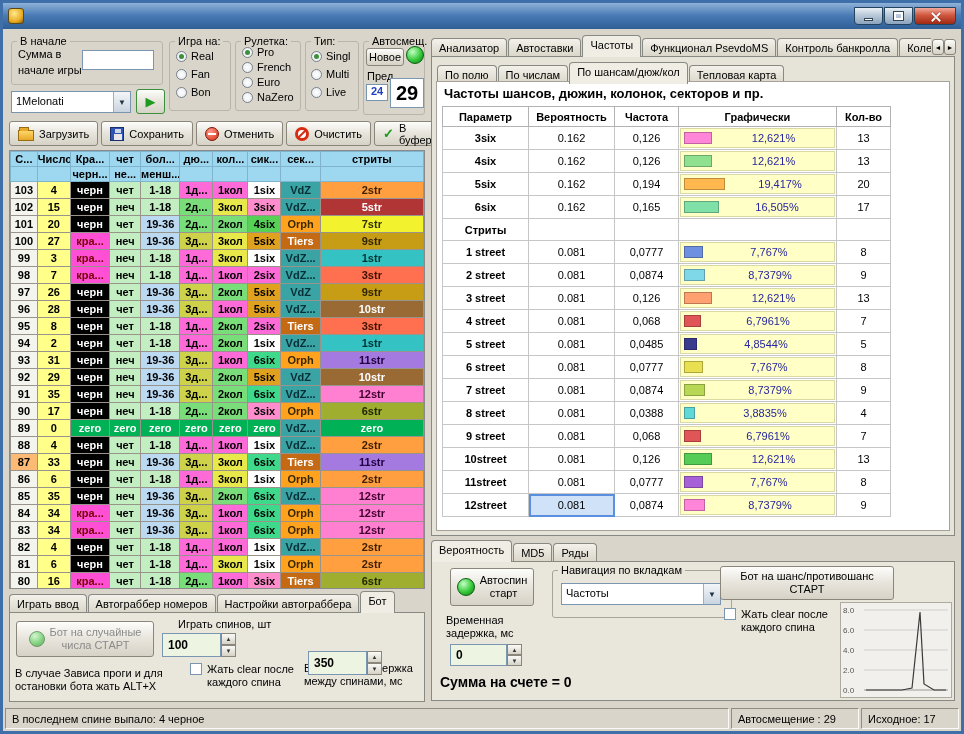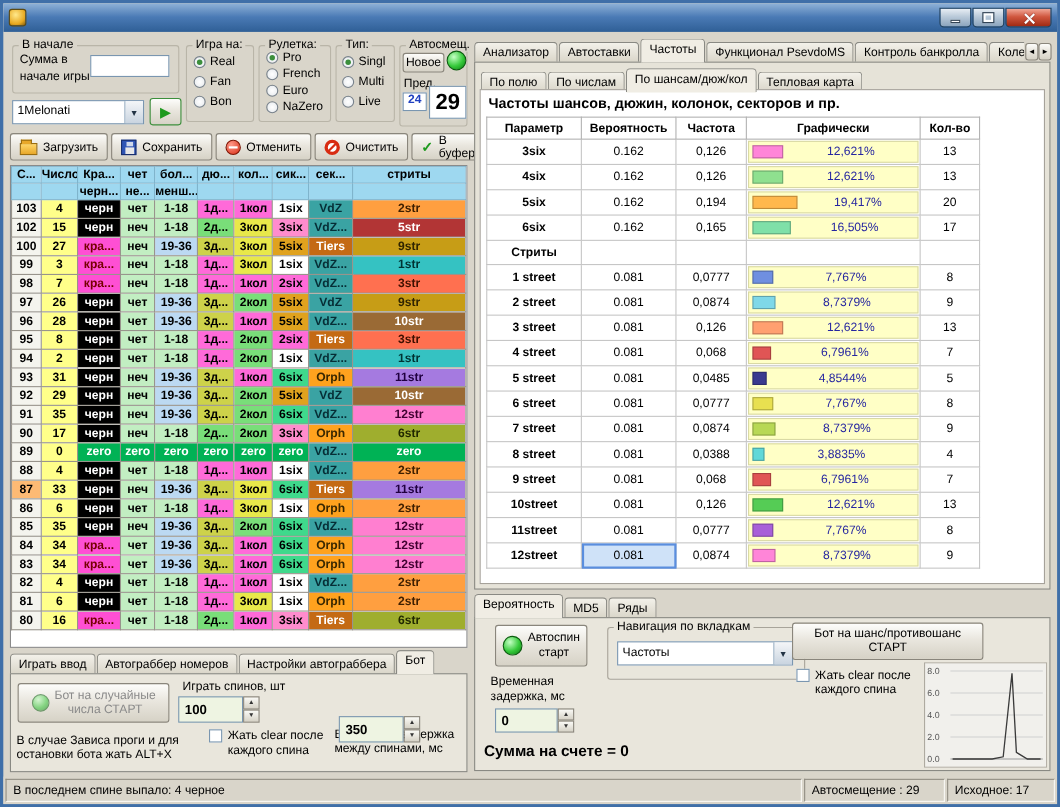--- a/index.html
+++ b/index.html
@@ -301,20 +301,32 @@
             <td style="background: rgb(0, 0, 0); color: rgb(255, 255, 255);">черн</td>
             <td style="background: rgb(194, 238, 194); color: rgb(0, 0, 0);">неч</td>
             <td style="background: rgb(194, 238, 194); color: rgb(0, 0, 0);">1-18</td>
             <td style="background: rgb(121, 222, 121); color: rgb(0, 0, 0);">2д...</td>
             <td style="background: rgb(232, 232, 74); color: rgb(0, 0, 0);">3кол</td>
             <td style="background: rgb(255, 140, 205); color: rgb(0, 0, 0);">3six</td>
             <td style="background: rgb(58, 163, 163); color: rgb(6, 46, 54);">VdZ...</td>
             <td style="background: rgb(178, 53, 53); color: rgb(255, 255, 255);">5str</td>
           </tr>
           <tr>
+            <td style="background: rgb(244, 244, 238); color: rgb(0, 0, 0);">101</td>
+            <td style="background: rgb(255, 255, 138); color: rgb(0, 0, 0);">20</td>
+            <td style="background: rgb(0, 0, 0); color: rgb(255, 255, 255);">черн</td>
+            <td style="background: rgb(194, 238, 194); color: rgb(0, 0, 0);">чет</td>
+            <td style="background: rgb(188, 217, 242); color: rgb(0, 0, 0);">19-36</td>
+            <td style="background: rgb(121, 222, 121); color: rgb(0, 0, 0);">2д...</td>
+            <td style="background: rgb(121, 222, 121); color: rgb(0, 0, 0);">2кол</td>
+            <td style="background: rgb(86, 209, 86); color: rgb(0, 0, 0);">4six</td>
+            <td style="background: rgb(255, 162, 30); color: rgb(58, 40, 0);">Orph</td>
+            <td style="background: rgb(242, 242, 46); color: rgb(48, 48, 0);">7str</td>
+          </tr>
+          <tr>
             <td style="background: rgb(244, 244, 238); color: rgb(0, 0, 0);">100</td>
             <td style="background: rgb(255, 255, 138); color: rgb(0, 0, 0);">27</td>
             <td style="background: rgb(255, 79, 212); color: rgb(117, 0, 0);">кра...</td>
             <td style="background: rgb(194, 238, 194); color: rgb(0, 0, 0);">неч</td>
             <td style="background: rgb(188, 217, 242); color: rgb(0, 0, 0);">19-36</td>
             <td style="background: rgb(205, 210, 74); color: rgb(0, 0, 0);">3д...</td>
             <td style="background: rgb(232, 232, 74); color: rgb(0, 0, 0);">3кол</td>
             <td style="background: rgb(224, 162, 30); color: rgb(0, 0, 0);">5six</td>
             <td style="background: rgb(196, 106, 20); color: rgb(255, 255, 255);">Tiers</td>
             <td style="background: rgb(199, 157, 22); color: rgb(48, 37, 0);">9str</td>
@@ -567,21 +579,21 @@
     <div class="tab">Играть ввод</div>
     <div class="tab">Автограббер номеров</div>
     <div class="tab">Настройки автограббера</div>
     <div class="tab on">Бот</div>
   </div>
   <div class="panel" style="left:6px;top:609px;width:416px;height:90px;">
     <div class="btn disabled small2" style="left:6px;top:8px;width:138px;height:36px;gap:5px;">
       <span class="ball" style="width:16px;height:16px;opacity:.55;"></span>
       <span><span>Бот на случайные</span><br><span>числа СТАРТ</span></span>
     </div>
-    <span class="lbl" style="left:156px;top:5px;">Играть спинов, шт</span>
+    <span class="lbl" style="left:168px;top:5px;">Играть спинов, шт</span>
     <div class="spin" style="left:152px;top:20px;width:74px;height:24px;">
       <span class="sval">100</span>
       <span class="sarrows">
           <span class="sa">▲</span>
           <span class="sa">▼</span>
         </span>
     </div>
     <label style="position:absolute;left:180px;top:50px;display:flex;gap:5px;">
       <span class="cb"></span>
       <span class="small2"><span>Жать clear после</span><br><span>каждого спина</span></span>

